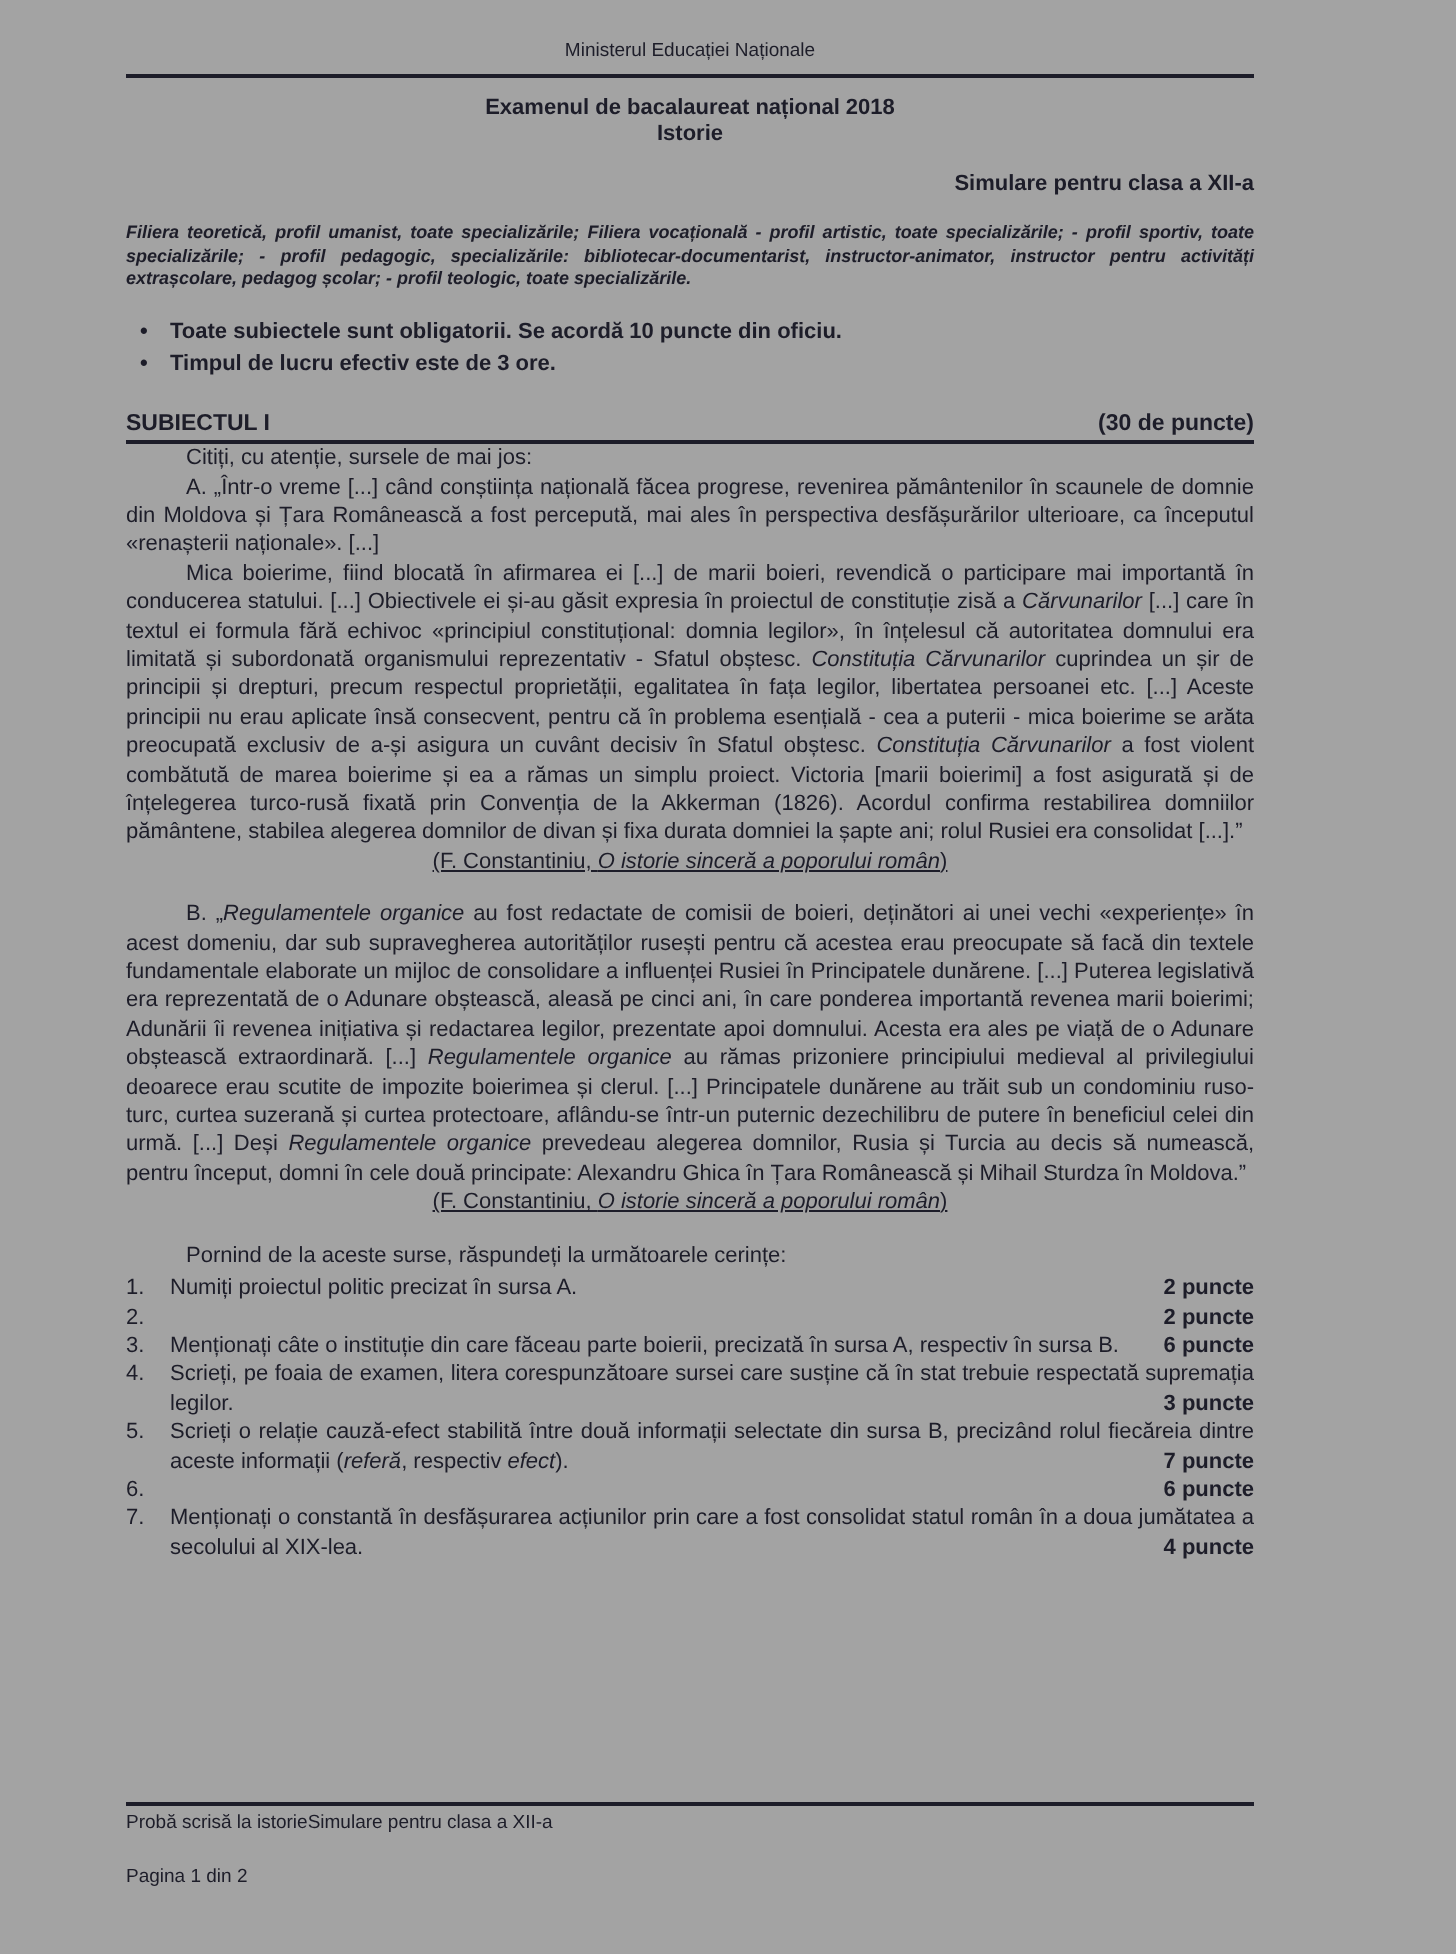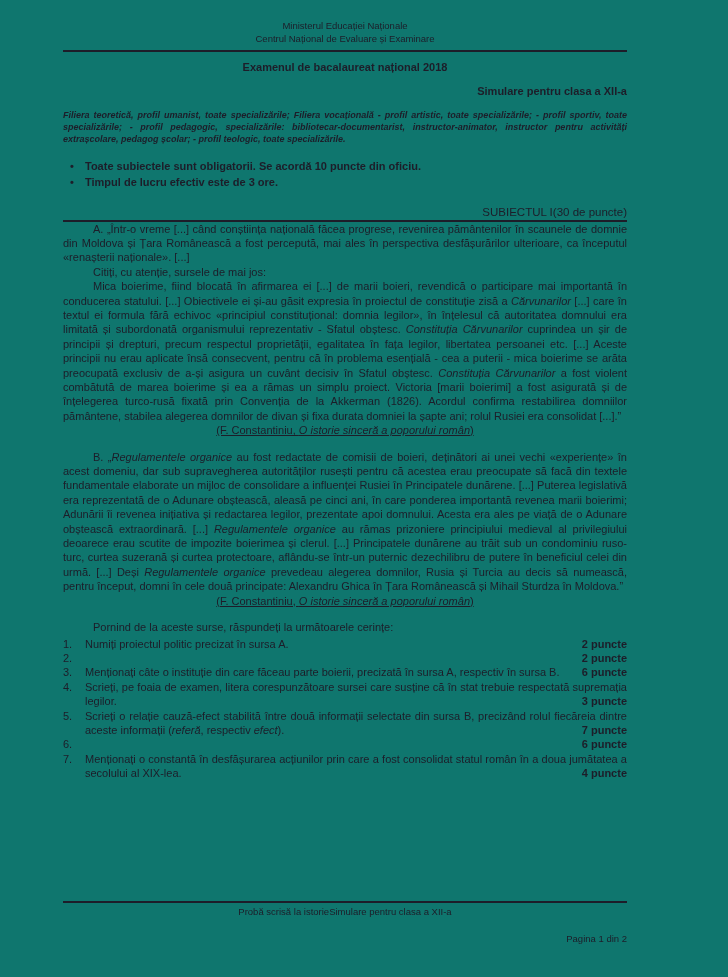--- a/index.html
+++ b/index.html
@@ -1,21 +1,21 @@
 <!DOCTYPE html>
 <html lang="ro"><head>
 <meta charset="utf-8">
 <style>
   * { box-sizing: border-box; }
   html, body { margin: 0; padding: 0; background: #ffffff; }
   .page {
     position: relative;
     width: 728px;
     height: 977px;
-    background: #0f766e;
+    background: #a3a3a3;
     color: #1d1d29;
     font-family: "Liberation Sans", "DejaVu Sans", sans-serif;
     overflow: hidden;
     margin: 0 auto;
   }
   .content { padding: 20px 101px 0 63px; }
 
   
   .ministry { text-align: center; font-size: 9.5px; line-height: 1.35; }
   .top-rule { border: 0; border-top: 2px solid #1d1d29; margin: 4px 0 0 0; }
@@ -32,85 +32,85 @@
     line-height: 1.32;
   }
 
   
   .instructions { margin-top: 13px; font-size: 11px; font-weight: bold; }
   .instruction { position: relative; padding-left: 22px; line-height: 1.45; }
   .instruction .bullet { position: absolute; left: 7px; top: 0; }
 
   
   .subiect-head {
-    display: flex; justify-content: flex-end;
+    display: flex; justify-content: space-between;
     margin-top: 15px; padding-bottom: 2px;
     border-bottom: 2px solid #1d1d29;
-    font-weight: normal; font-size: 11.5px;
+    font-weight: bold; font-size: 11.5px;
   }
 
   
   .bodytext { font-size: 11px; line-height: 14.4px; }
   .para { margin: 0; text-align: justify; text-indent: 30px; }
   .attribution { margin: 0; text-align: center; text-decoration: underline; }
   .gap-before { margin-top: 12px; }
 
   
   .questions { margin-top: 2px; }
   .q-item { position: relative; padding-left: 22px; text-align: justify; display: flow-root; }
   .q-num { position: absolute; left: 0; top: 0; }
   .q-points { float: right; font-weight: bold; padding-left: 10px; }
 
   
   .footer {
     position: absolute; left: 63px; right: 101px; top: 901px;
     font-size: 9.5px;
   }
   .footer-rule { border: 0; border-top: 2px solid #1d1d29; margin: 0 0 3px 0; }
-  .footer-row { display: flex; justify-content: center; }
-  .footer-page { text-align: right; margin-top: 16px; }
+  .footer-row { display: flex; justify-content: flex-start; }
+  .footer-page { text-align: left; margin-top: 16px; }
   i { font-style: italic; }
 </style>
 </head>
 <body>
 
 <div class="page">
   <div class="content">
 
     <div class="ministry">
       <div>Ministerul Educației Naționale</div>
-      <div>Centrul Național de Evaluare și Examinare</div>
     </div>
     <hr class="top-rule">
 
     <div class="title-block">
       <div>Examenul de bacalaureat național 2018</div>
+      <div>Istorie</div>
     </div>
     <div class="simulare">Simulare pentru clasa a XII-a</div>
 
     <div class="filiera">Filiera teoretică, profil umanist, toate specializările; Filiera vocațională - profil artistic, toate specializările; - profil sportiv, toate specializările; - profil pedagogic, specializările: bibliotecar-documentarist, instructor-animator, instructor pentru activități extrașcolare, pedagog școlar; - profil teologic, toate specializările.</div>
 
     <div class="instructions">
       <div class="instruction">
         <span class="bullet">•</span><span>Toate subiectele sunt obligatorii. Se acordă 10 puncte din oficiu.</span>
       </div>
       <div class="instruction">
         <span class="bullet">•</span><span>Timpul de lucru efectiv este de 3 ore.</span>
       </div>
     </div>
 
     <div class="subiect-head">
       <span>SUBIECTUL I</span>
       <span>(30 de puncte)</span>
     </div>
 
     <div class="bodytext">
+      <p class="para">Citiți, cu atenție, sursele de mai jos:</p>
+
       <p class="para">A. „Într-o vreme [...] când conștiința națională făcea progrese, revenirea pământenilor în scaunele de domnie din Moldova și Țara Românească a fost percepută, mai ales în perspectiva desfășurărilor ulterioare, ca începutul «renașterii naționale». [...]</p>
-
-      <p class="para">Citiți, cu atenție, sursele de mai jos:</p>
       <p class="para">Mica boierime, fiind blocată în afirmarea ei [...] de marii boieri, revendică o participare mai importantă în conducerea statului. [...] Obiectivele ei și-au găsit expresia în proiectul de constituție zisă a <i>Cărvunarilor</i> [...] care în textul ei formula fără echivoc «principiul constituțional: domnia legilor», în înțelesul că autoritatea domnului era limitată și subordonată organismului reprezentativ - Sfatul obștesc. <i>Constituția Cărvunarilor</i> cuprindea un șir de principii și drepturi, precum respectul proprietății, egalitatea în fața legilor, libertatea persoanei etc. [...] Aceste principii nu erau aplicate însă consecvent, pentru că în problema esențială - cea a puterii - mica boierime se arăta preocupată exclusiv de a-și asigura un cuvânt decisiv în Sfatul obștesc. <i>Constituția Cărvunarilor</i> a fost violent combătută de marea boierime și ea a rămas un simplu proiect. Victoria [marii boierimi] a fost asigurată și de înțelegerea turco-rusă fixată prin Convenția de la Akkerman (1826). Acordul confirma restabilirea domniilor pământene, stabilea alegerea domnilor de divan și fixa durata domniei la șapte ani; rolul Rusiei era consolidat [...].”</p>
       <p class="attribution">(F. Constantiniu, <i>O istorie sinceră a poporului român</i>)</p>
 
       <p class="para gap-before">B. „<i>Regulamentele organice</i> au fost redactate de comisii de boieri, deținători ai unei vechi «experiențe» în acest domeniu, dar sub supravegherea autorităților rusești pentru că acestea erau preocupate să facă din textele fundamentale elaborate un mijloc de consolidare a influenței Rusiei în Principatele dunărene. [...] Puterea legislativă era reprezentată de o Adunare obștească, aleasă pe cinci ani, în care ponderea importantă revenea marii boierimi; Adunării îi revenea inițiativa și redactarea legilor, prezentate apoi domnului. Acesta era ales pe viață de o Adunare obștească extraordinară. [...] <i>Regulamentele organice</i> au rămas prizoniere principiului medieval al privilegiului deoarece erau scutite de impozite boierimea și clerul. [...] Principatele dunărene au trăit sub un condominiu ruso-turc, curtea suzerană și curtea protectoare, aflându-se într-un puternic dezechilibru de putere în beneficiul celei din urmă. [...] Deși <i>Regulamentele organice</i> prevedeau alegerea domnilor, Rusia și Turcia au decis să numească, pentru început, domni în cele două principate: Alexandru Ghica în Țara Românească și Mihail Sturdza în Moldova.”</p>
       <p class="attribution">(F. Constantiniu, <i>O istorie sinceră a poporului român</i>)</p>
 
       <p class="para gap-before">Pornind de la aceste surse, răspundeți la următoarele cerințe:</p>
 
       <div class="questions">
         <div class="q-item">

